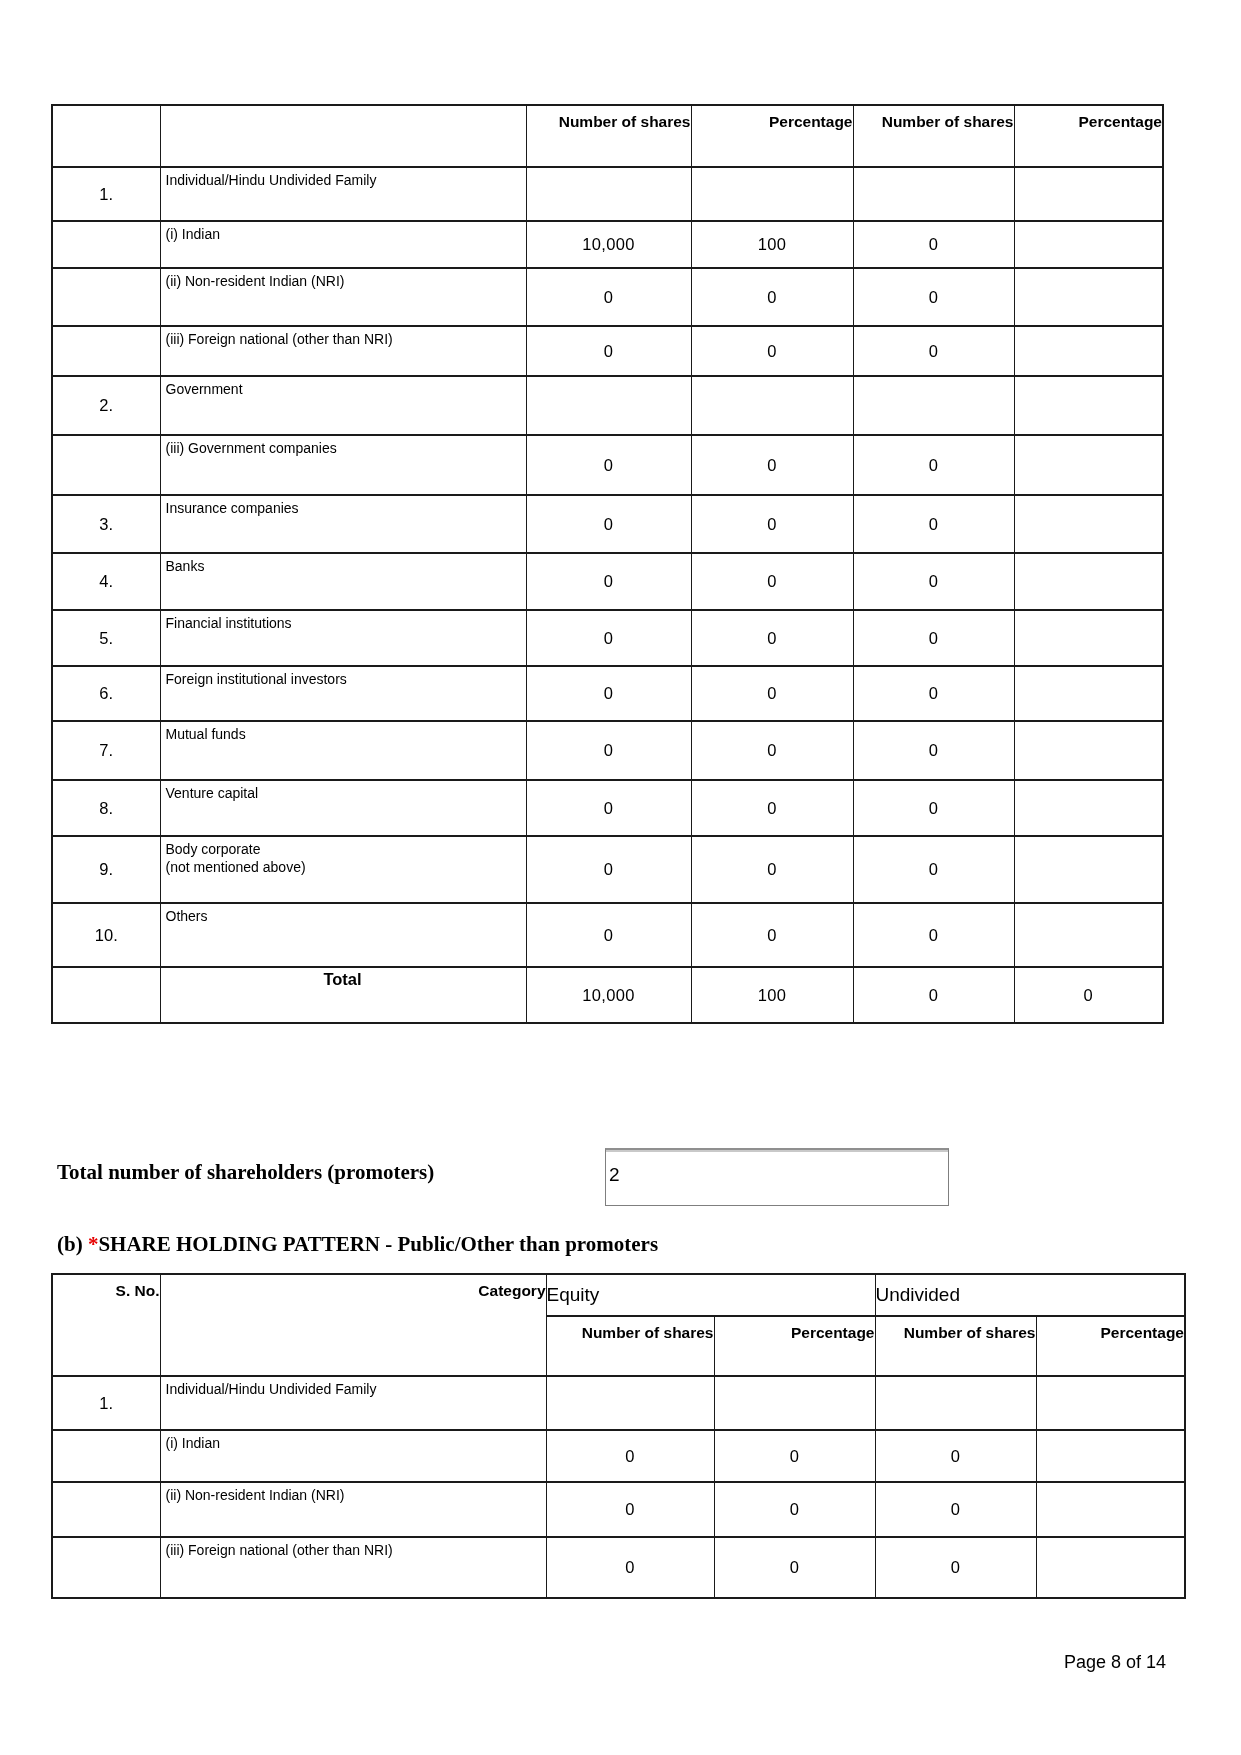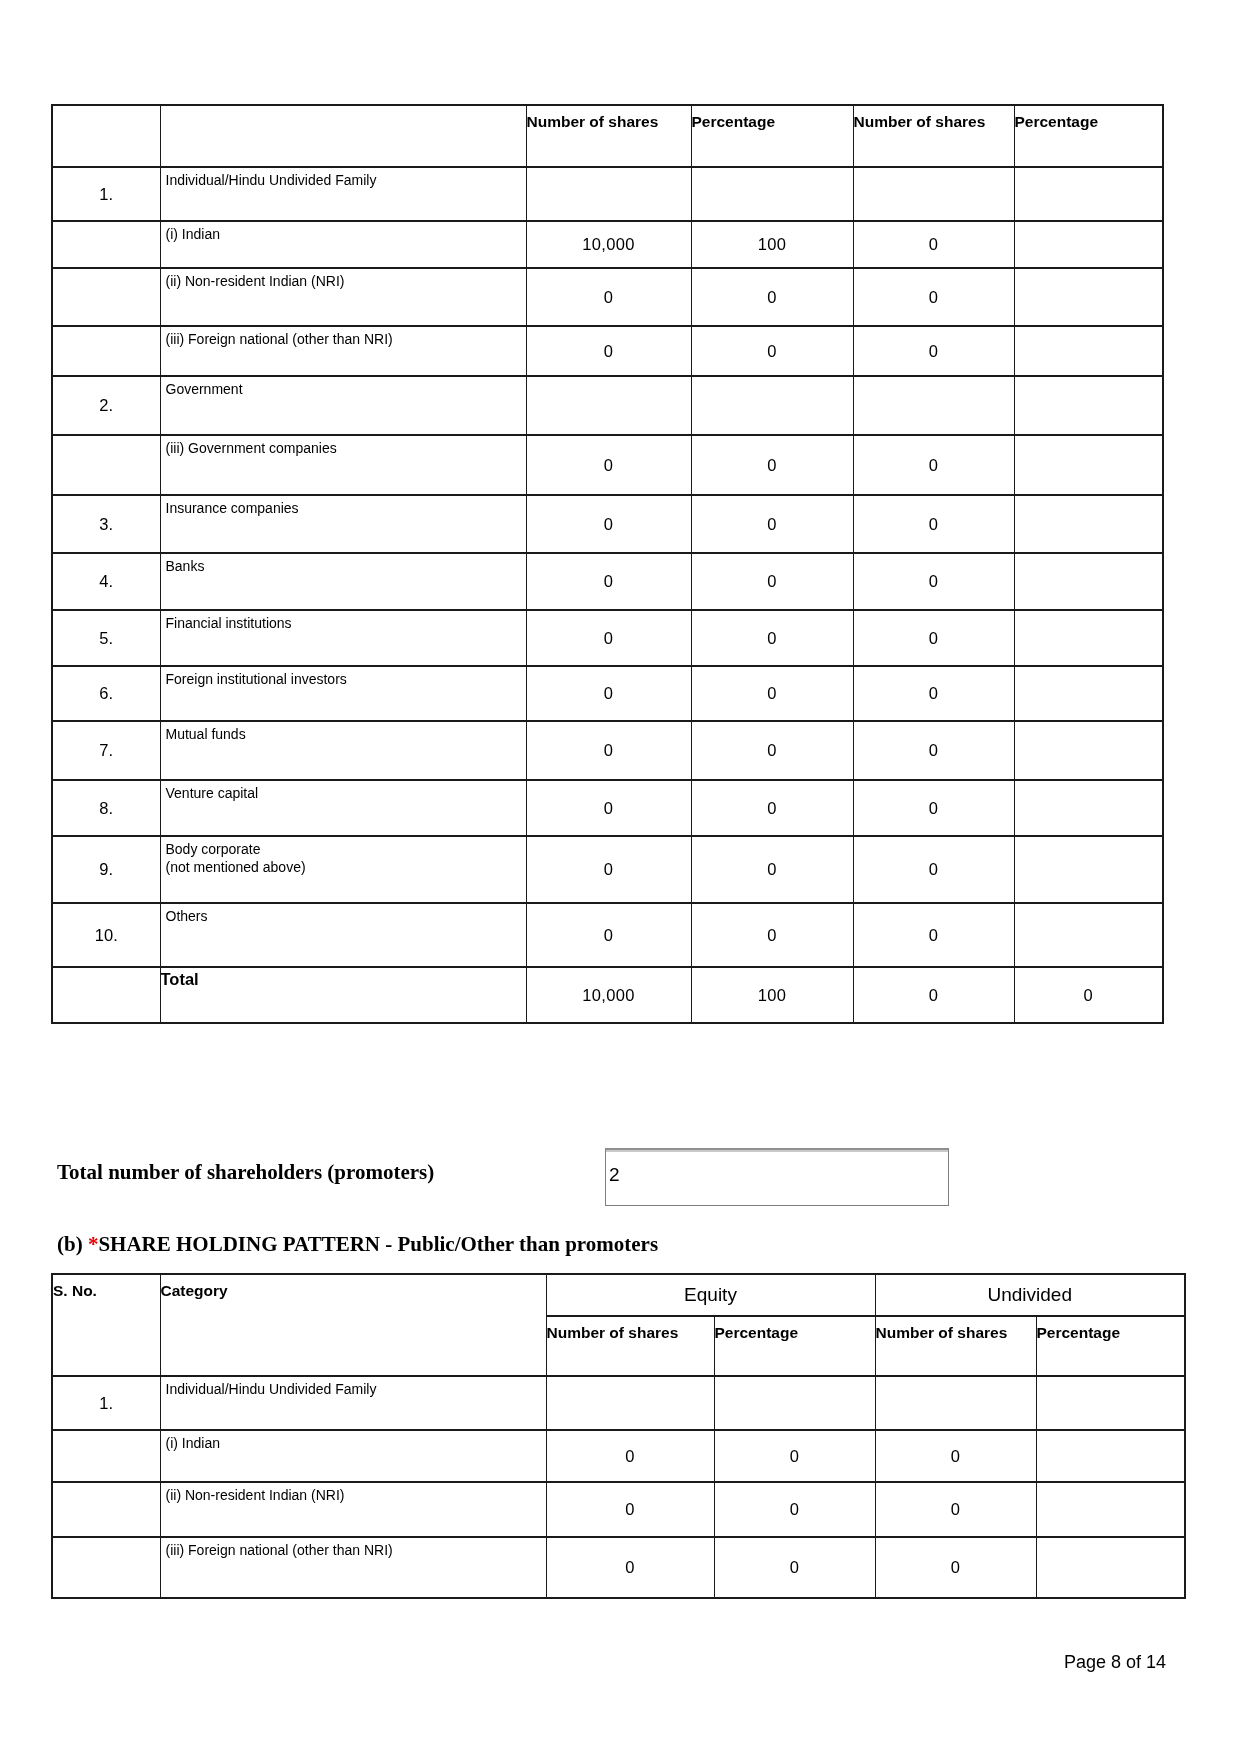--- a/index.html
+++ b/index.html
@@ -16,26 +16,26 @@
   #t1{left:51px;top:104px;width:1111px;}
   #t1 col.c-sno{width:108px;} #t1 col.c-cat{width:366px;}
   #t1 col.c-v1{width:165px;} #t1 col.c-v2{width:162px;}
   #t1 col.c-v3{width:161px;} #t1 col.c-v4{width:149px;}
   
   #t2{left:51px;top:1273px;width:1133px;}
   #t2 col.c-sno{width:108px;} #t2 col.c-cat{width:386px;}
   #t2 col.c-v1{width:168px;} #t2 col.c-v2{width:161px;}
   #t2 col.c-v3{width:161px;} #t2 col.c-v4{width:149px;}
 
-  .hdr{font-weight:bold;font-size:15.5px;text-align:left;vertical-align:top;padding-top:7px;}
-  .grp{font-size:19px;font-weight:normal;text-align:center;vertical-align:middle;}
+  .hdr{font-weight:bold;font-size:15.5px;text-align:right;vertical-align:top;padding-top:7px;}
+  .grp{font-size:19px;font-weight:normal;vertical-align:middle;}
   .sno{font-size:16.5px;text-align:center;vertical-align:middle;}
   .cat{font-size:14px;text-align:left;vertical-align:top;padding:4px 2px 0 5px;white-space:pre-line;line-height:1.25;}
   .val{font-size:16.5px;text-align:center;vertical-align:middle;letter-spacing:.3px;}
-  .total-lbl{font-size:16.5px;font-weight:bold;text-align:left;vertical-align:top;padding:2px 1px 0 0;margin-top:40px;}
+  .total-lbl{font-size:16.5px;font-weight:bold;text-align:center;vertical-align:top;padding:2px 1px 0 0;margin-top:40px;}
 
   .serif-lbl{position:absolute;font-family:"Liberation Serif", serif;font-weight:bold;font-size:21px;}
   #tsh-label{left:57px;top:1160px;}
   #tsh-input{
     position:absolute;left:605px;top:1148px;width:344px;height:58px;
     border:1px solid #7f7f7f;border-top:2px solid #8f8f8f;background:#fff;
     box-shadow:inset 0 2px 0 #c9c9c9;
     font-family:"Liberation Sans", sans-serif;font-size:19px;color:#000;
     padding:0 0 6px 3px;box-sizing:border-box;outline:none;
   }

